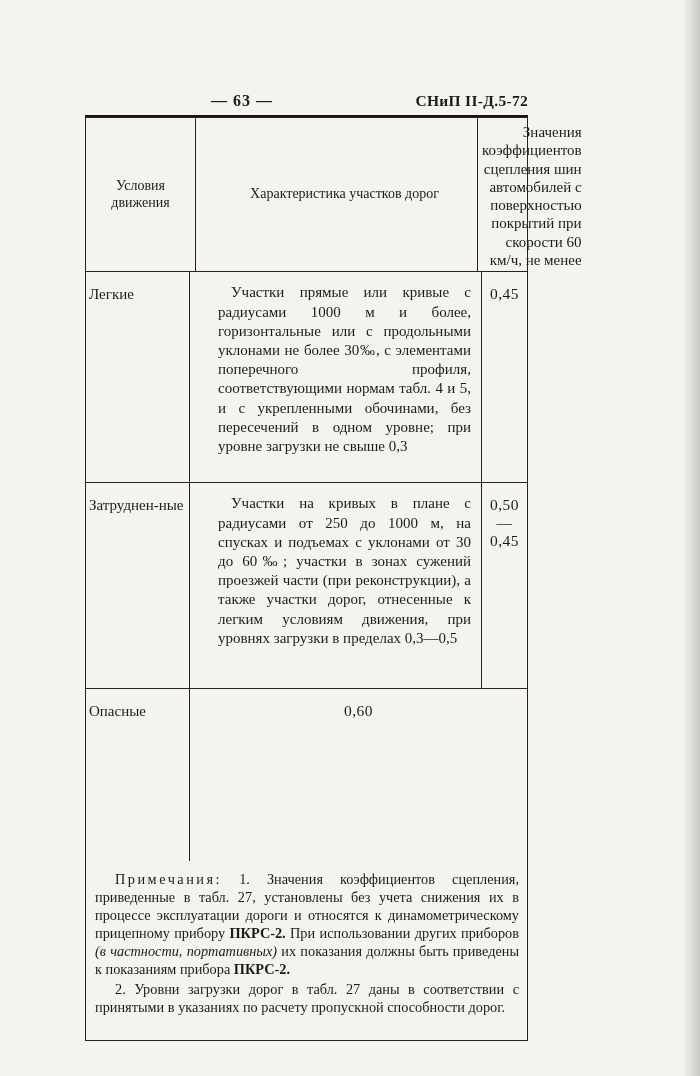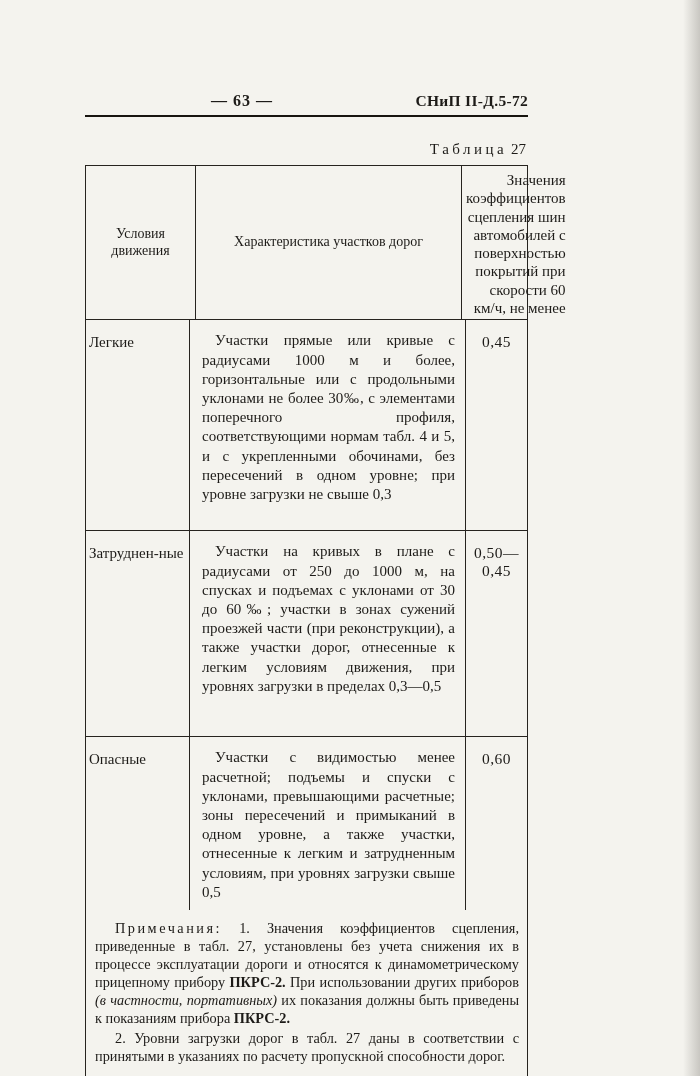--- a/index.html
+++ b/index.html
@@ -47,21 +47,21 @@
       font-size: 15px;
       padding-right: 2px;
     }
     .table-label .sp { letter-spacing: 3.5px; }
     .table-outer {
       border: 1.5px solid #26231f;
       background: transparent;
     }
     .trow { display: flex; }
     .c1 { flex: 0 0 97px; border-right: 1.5px solid #26231f; }
-    .c2 { flex: 0 0 253px; border-right: 1.5px solid #26231f; }
+    .c2 { flex: 0 0 253px; border-right: 1.5px solid #26231f; margin-left: 16px; }
     .c3 { flex: 1 1 auto; }
     .thead { min-height: 78px; }
     .thead .c1, .thead .c2 {
       display: flex;
       align-items: center;
       justify-content: center;
       text-align: center;
       font-size: 14px;
       line-height: 1.18;
       padding: 4px 6px;
@@ -123,24 +123,20 @@
 <body>
 
 <div class="content">
 
   <div class="page-header">
     <span class="page-num">— 63 —</span>
     <span class="doc-code">СНиП II-Д.5-72</span>
   </div>
   <div class="header-rule"></div>
 
-  <div class="table-label">
-    <span class="sp">Таблица</span>
-    <span>27</span>
-  </div>
 
   <div class="table-outer">
 
     <div class="trow thead">
       <div class="c1">Условия движения</div>
       <div class="c2">Характеристика участков дорог</div>
       <div class="c3">Значения коэффициентов сцепления шин автомобилей с поверхностью покрытий при скорости 60 км/ч, не менее</div>
     </div>
 
     <div class="trow drow r1">
@@ -150,21 +146,20 @@
     </div>
 
     <div class="trow drow r2">
       <div class="c1">Затруднен-ные</div>
       <div class="c2">Участки на кривых в плане с радиусами от 250 до 1000 м, на спусках и подъемах с уклонами от 30 до 60‰; участки в зонах сужений проезжей части (при реконструкции), а также участки дорог, отнесенные к легким условиям движения, при уровнях загрузки в пределах 0,3—0,5</div>
       <div class="c3">0,50—0,45</div>
     </div>
 
     <div class="trow drow r3">
       <div class="c1">Опасные</div>
-      <div class="c2">Участки с видимостью менее расчетной; подъемы и спуски с уклонами, превышающими расчетные; зоны пересечений и примыканий в одном уровне, а также участки, отнесенные к легким и затрудненным условиям, при уровнях загрузки свыше 0,5</div>
       <div class="c3">0,60</div>
     </div>
 
     <div class="notes">
       <p>
         <span class="notes-label">Примечания:</span>
         <span>1. Значения коэффициентов сцепления, приведенные в табл. 27, установлены без учета снижения их в процессе эксплуатации дороги и относятся к динамометрическому прицепному прибору </span><b>ПКРС-2.</b><span> При использовании других приборов </span><i>(в частности, портативных)</i><span> их показания должны быть приведены к показаниям прибора </span><b>ПКРС-2.</b>
       </p>
       <p>2. Уровни загрузки дорог в табл. 27 даны в соответствии с принятыми в указаниях по расчету пропускной способности дорог.</p>
     </div>

